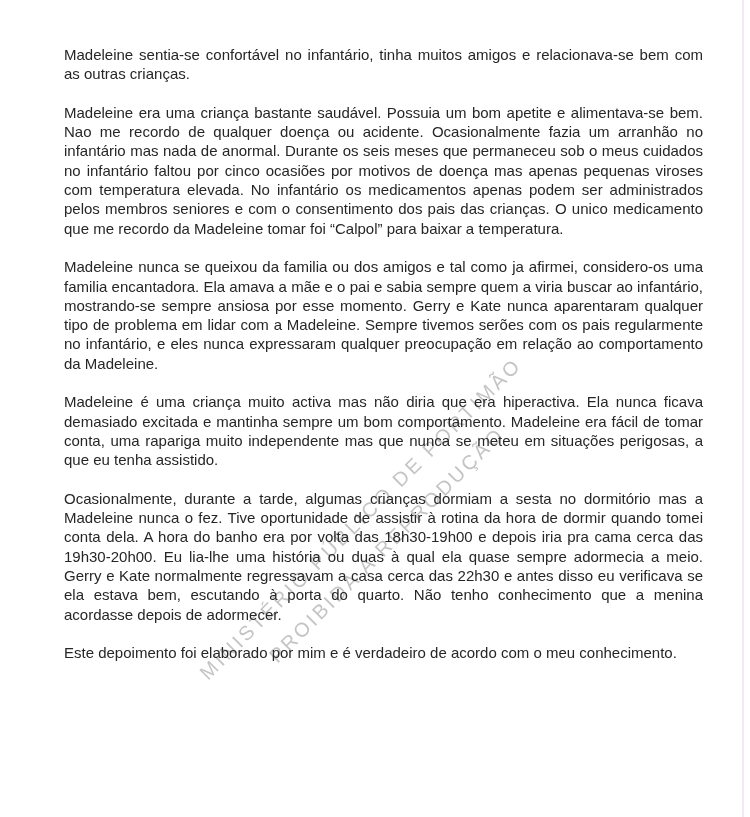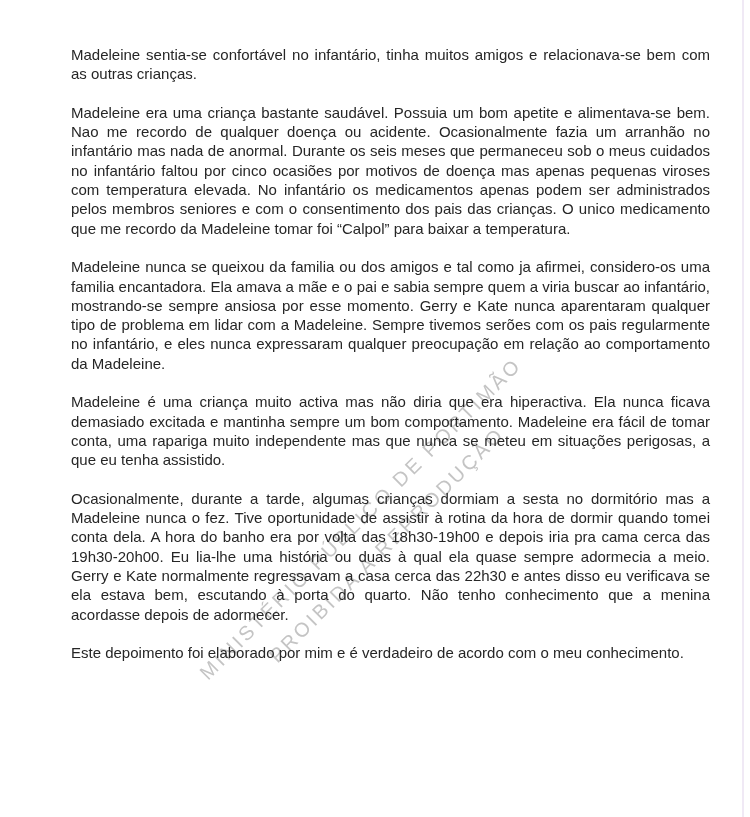--- a/index.html
+++ b/index.html
@@ -37,21 +37,21 @@
     letter-spacing: 3px;
     line-height: 37px;
     user-select: none;
     pointer-events: none;
   }
   .watermark span {
     display: block;
   }
   .text-block {
     position: absolute;
-    left: 71px;
+    left: 64px;
     top: 45px;
     width: 639px;
     font-size: 15px;
     line-height: 19.3px;
     text-align: justify;
   }
   .text-block p {
     margin: 0 0 19.3px 0;
   }
   .text-block p:last-child {

